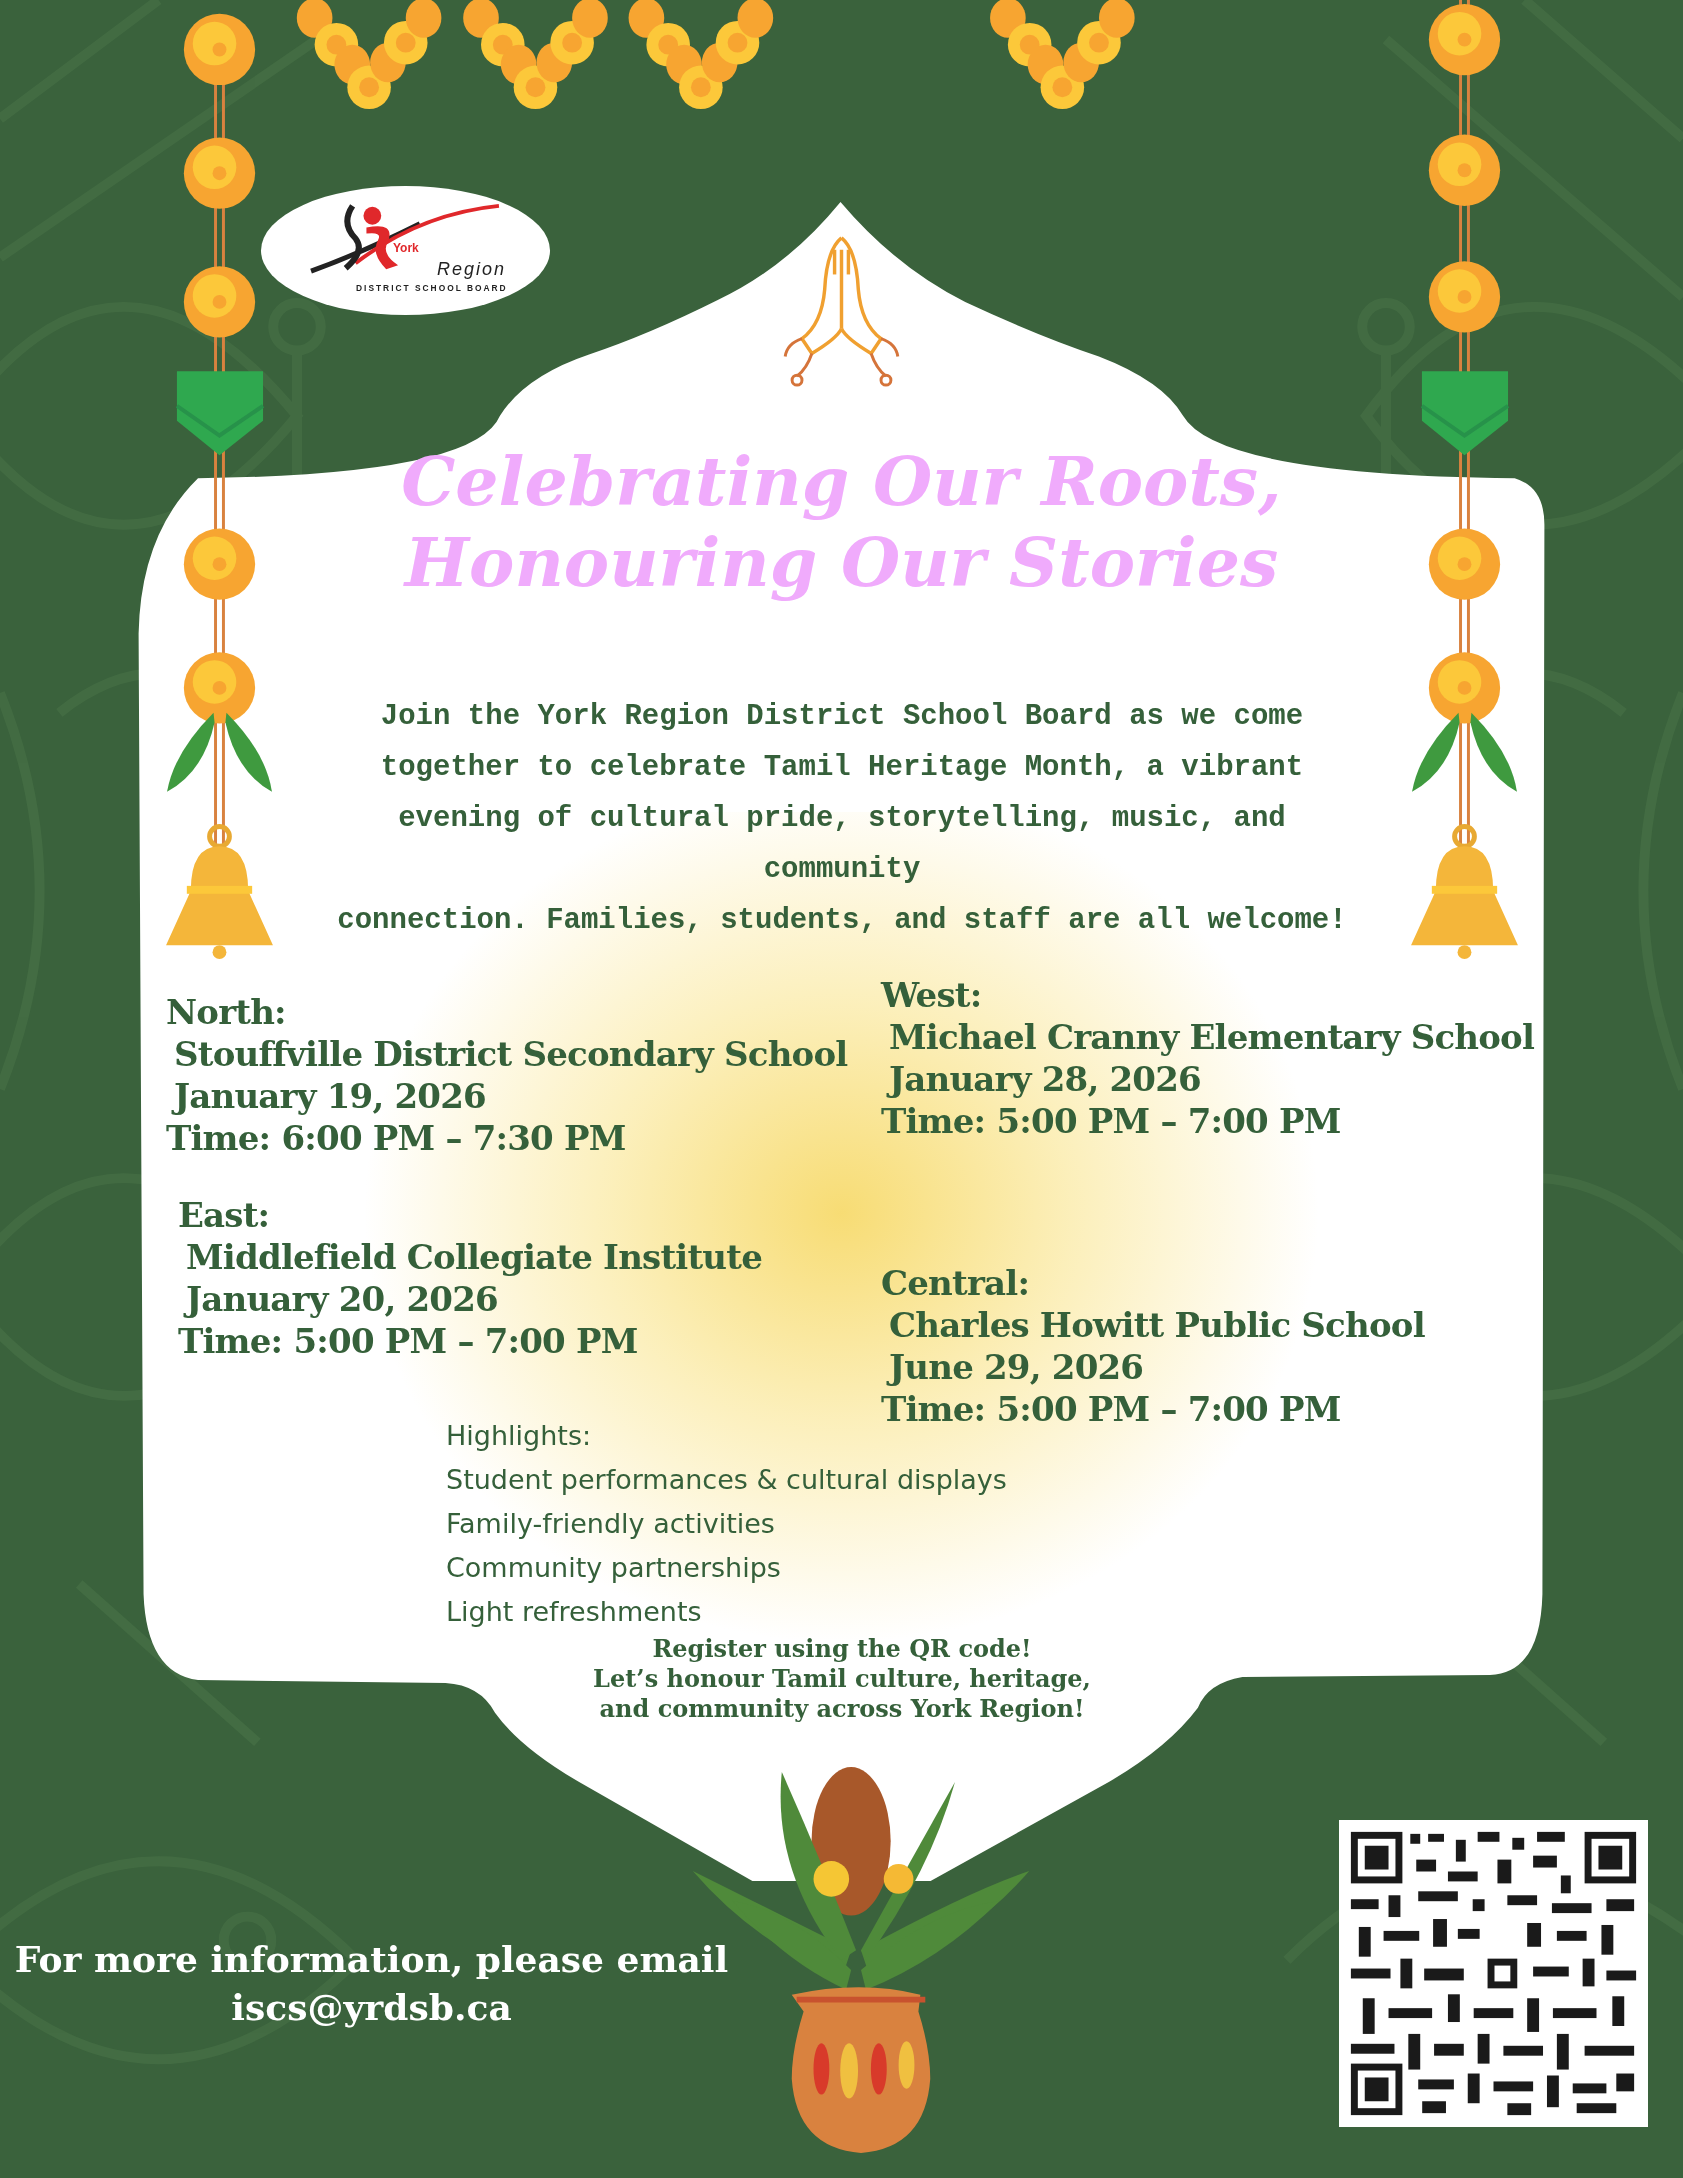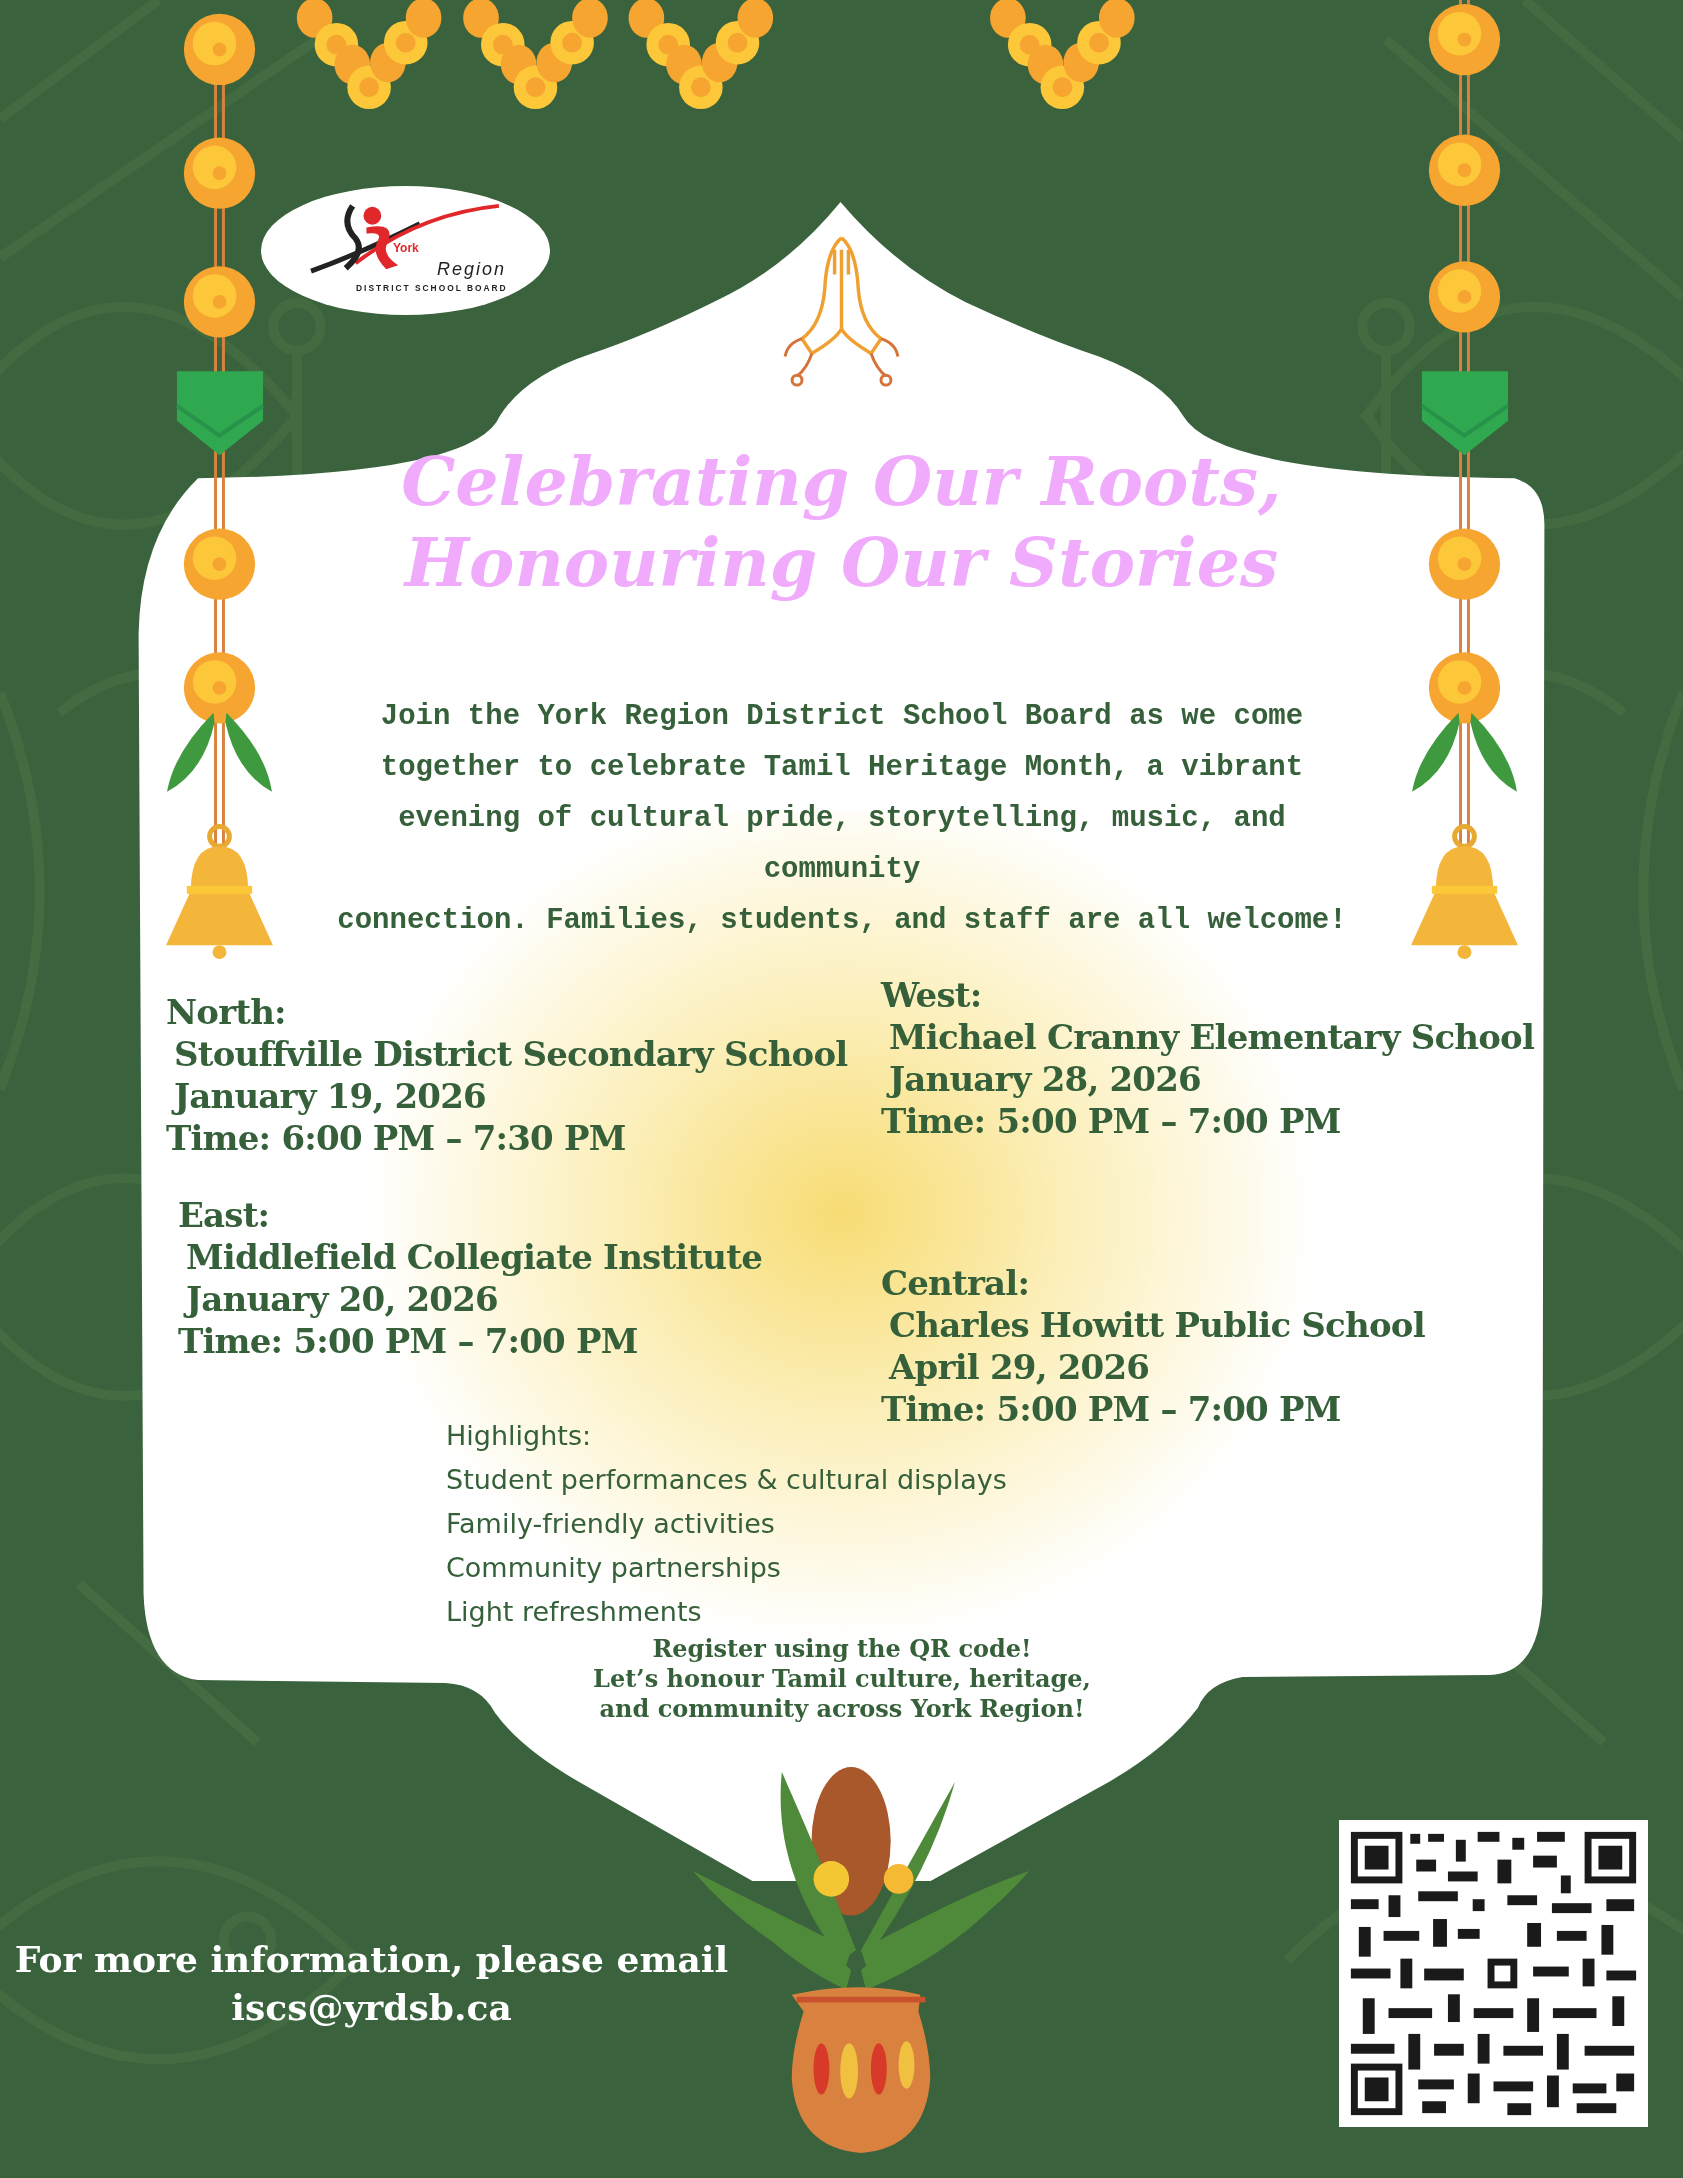--- a/index.html
+++ b/index.html
@@ -312,21 +312,21 @@
 </div>
 <div class="event ev-west">
   <div class="region">West:</div>
   <div class="line">Michael Cranny Elementary School</div>
   <div class="line">January 28, 2026</div>
   <div class="time">Time: 5:00 PM – 7:00 PM</div>
 </div>
 <div class="event ev-central">
   <div class="region">Central:</div>
   <div class="line">Charles Howitt Public School</div>
-  <div class="line">April 29, 2026</div>
+  <div class="line">June 29, 2026</div>
   <div class="time">Time: 5:00 PM – 7:00 PM</div>
 </div>
 
 <div class="highlights">
   <div>Highlights:</div>
   <div>Student performances &amp; cultural displays</div>
   <div>Family-friendly activities</div>
   <div>Community partnerships</div>
   <div>Light refreshments</div>
 </div>

